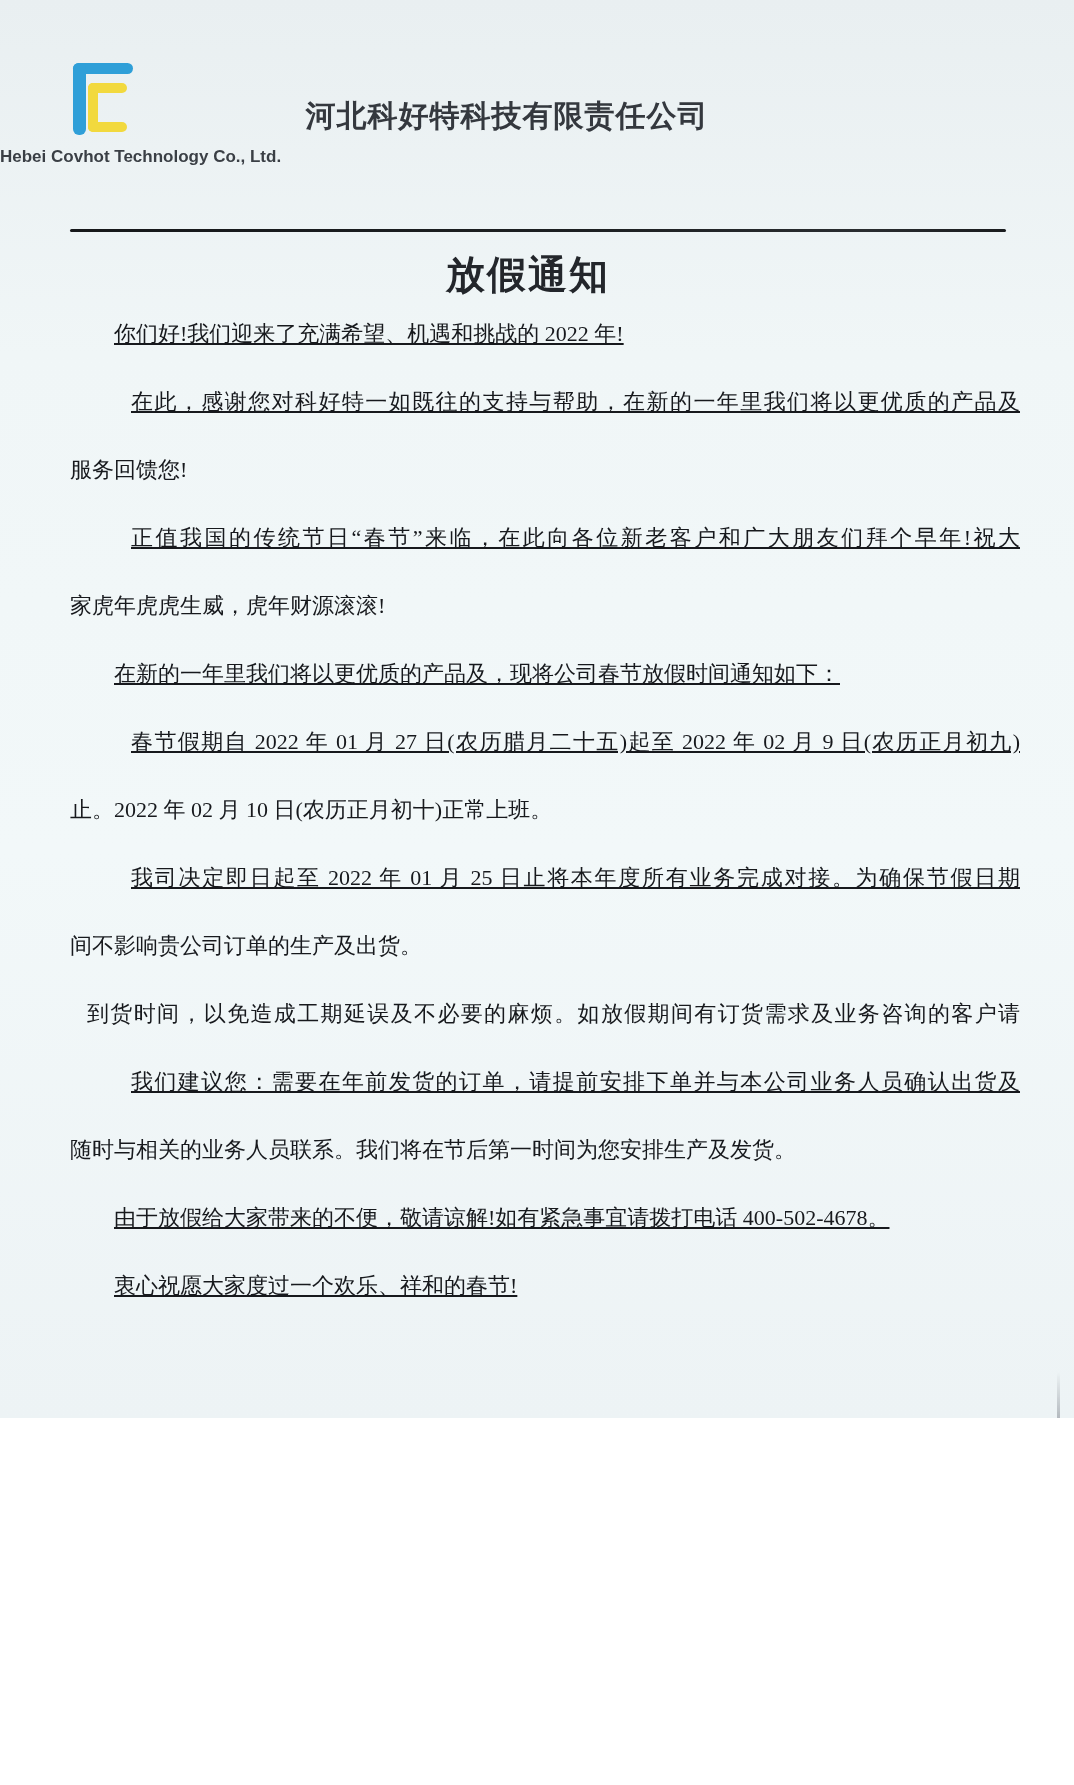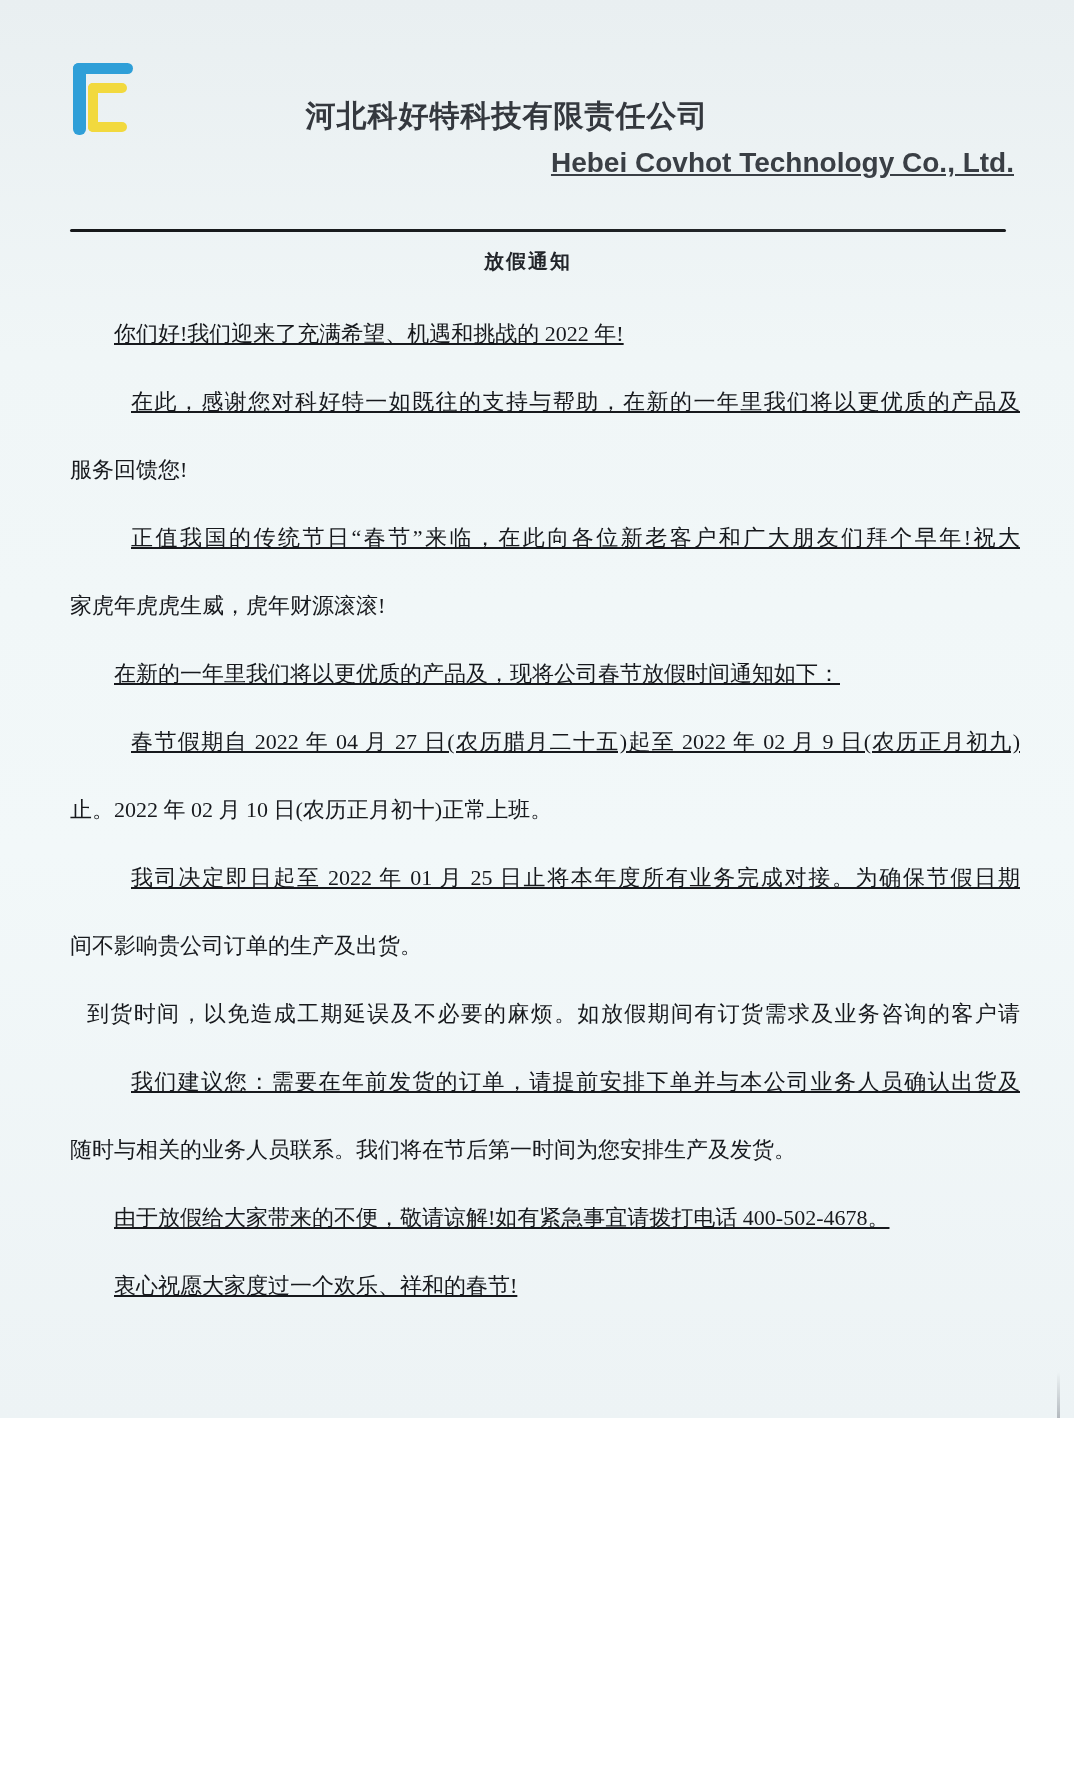--- a/index.html
+++ b/index.html
@@ -23,33 +23,32 @@
 
   
   .company-cn {
     position: absolute; top: 96px; left: 0; width: 1014px;
     text-align: center; font-size: 30px; font-weight: bold;
     letter-spacing: 1px; color: #34383e;
     font-family: "Liberation Sans", "DejaVu Sans", sans-serif;
   }
   .company-en {
     position: absolute; top: 147px; left: 0; width: 1014px;
-    text-align: right; font-size: 28px; font-weight: 600;
+    text-align: left; font-size: 17px; font-weight: 600;
     color: #3a3f45;
     font-family: "Liberation Sans", "DejaVu Sans", sans-serif;
-    text-decoration: underline;
   }
   .header-rule {
     position: absolute; top: 229px; left: 70px; width: 936px; height: 3px;
     background: linear-gradient(90deg, #16181a 0%, #1d2022 55%, #2a2d30 85%, #1a1c1e 100%);
     border-radius: 2px;
   }
   .notice-title {
     position: absolute; top: 248px; left: 0; width: 1056px;
-    text-align: center; font-size: 20px; font-weight: bold;
+    text-align: center; font-size: 39px; font-weight: bold;
     letter-spacing: 2px; color: #23262b;
   }
 
   
   .notice-body {
     position: absolute; top: 300px; left: 70px; width: 950px;
     color: #17191d;
   }
   .line {
     height: 68px; line-height: 68px; font-size: 22px;
@@ -107,21 +106,21 @@
 
   <div class="notice-title">放假通知</div>
 
   <div class="notice-body">
       <div class="line indent">你们好!我们迎来了充满希望、机遇和挑战的 2022 年!</div>
       <div class="line indent justify">在此，感谢您对科好特一如既往的支持与帮助，在新的一年里我们将以更优质的产品及</div>
       <div class="line">服务回馈您!</div>
       <div class="line indent justify">正值我国的传统节日“春节”来临，在此向各位新老客户和广大朋友们拜个早年!祝大</div>
       <div class="line">家虎年虎虎生威，虎年财源滚滚!</div>
       <div class="line indent">在新的一年里我们将以更优质的产品及，现将公司春节放假时间通知如下：</div>
-      <div class="line indent justify">春节假期自 2022 年 04 月 27 日(农历腊月二十五)起至 2022 年 02 月 9 日(农历正月初九)</div>
+      <div class="line indent justify">春节假期自 2022 年 01 月 27 日(农历腊月二十五)起至 2022 年 02 月 9 日(农历正月初九)</div>
       <div class="line">止。2022 年 02 月 10 日(农历正月初十)正常上班。</div>
       <div class="line indent justify">我司决定即日起至 2022 年 01 月 25 日止将本年度所有业务完成对接。为确保节假日期</div>
       <div class="line">间不影响贵公司订单的生产及出货。</div>
       <div class="line justify">到货时间，以免造成工期延误及不必要的麻烦。如放假期间有订货需求及业务咨询的客户请</div>
       <div class="line indent justify">我们建议您：需要在年前发货的订单，请提前安排下单并与本公司业务人员确认出货及</div>
       <div class="line">随时与相关的业务人员联系。我们将在节后第一时间为您安排生产及发货。</div>
       <div class="line indent">由于放假给大家带来的不便，敬请谅解!如有紧急事宜请拨打电话 400-502-4678。</div>
       <div class="line indent">衷心祝愿大家度过一个欢乐、祥和的春节!</div>
     </div>
 

